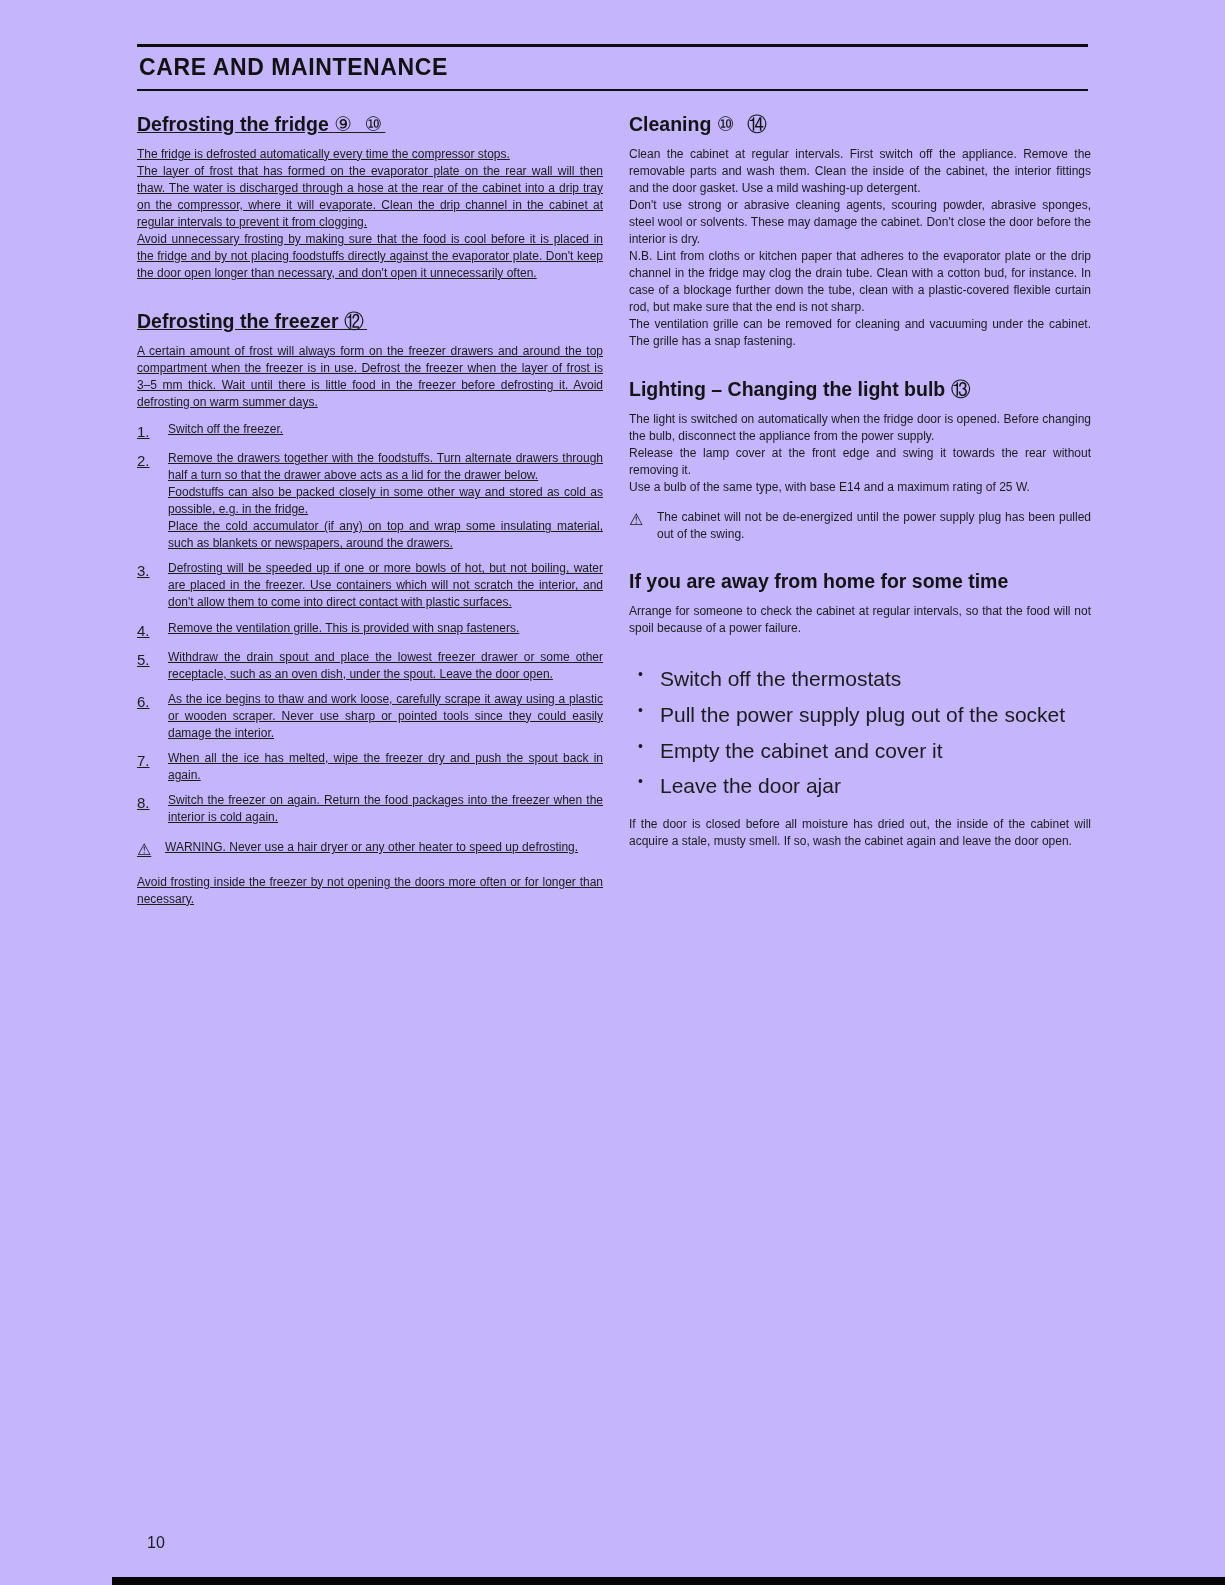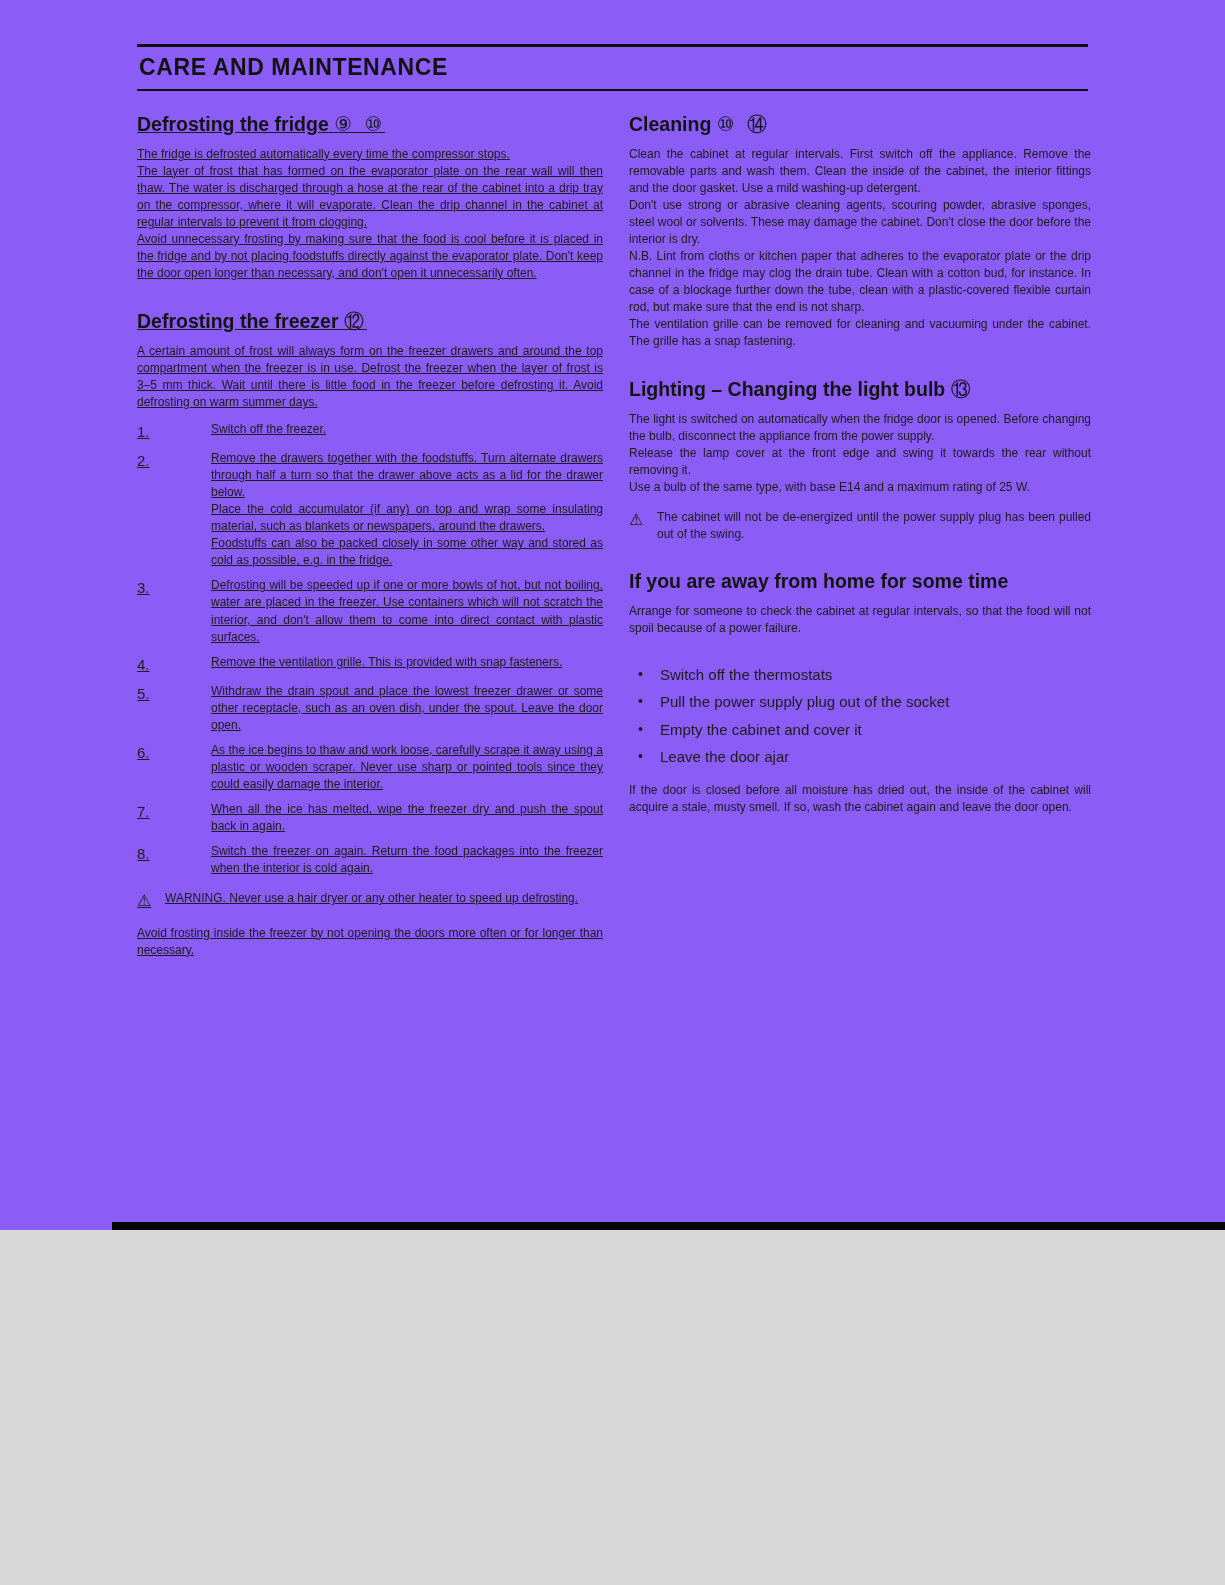--- a/index.html
+++ b/index.html
@@ -1,23 +1,23 @@
 <!DOCTYPE html>
 <html><head>
 <meta charset="utf-8">
 <style>
   html, body { margin: 0; padding: 0; }
   body { background: #d8d8d8; font-family: "Liberation Sans", "DejaVu Sans", sans-serif; }
 
   .page {
     position: relative;
     width: 1225px;
-    height: 1230px;
+    height: 1585px;
     margin: 0 auto;
-    background: #8b5cf6;
+    background: #c4b5fd;
     overflow: hidden;
     color: #1c1c1c;
   }
 
   
   .header { position: absolute; left: 137px; top: 44px; width: 951px; }
   .rule-top { height: 3px; background: #0e0e0e; }
   .page-title {
     font-size: 23px; font-weight: 700; letter-spacing: 0.6px;
     color: #121212; padding: 7px 0 8px 2px; margin: 0;
@@ -42,35 +42,35 @@
 
   p.body {
     font-size: 12px; line-height: 1.42; text-align: justify;
     color: #1c1c1c; margin: 0;
   }
 
   
   .steps { margin-top: 10px; }
   .step { display: flex; margin-bottom: 8px; }
   .step-num { flex: 0 0 31px; font-size: 15px; line-height: 1.42; }
-  .step-body { flex: 1; min-width: 0; margin-left: 43px; }
+  .step-body { flex: 1; min-width: 0; }
 
   
   .warning { display: flex; margin: 13px 0 13px 0; }
   .warning-icon {
     flex: 0 0 28px; font-size: 16px; line-height: 1.35;
     font-family: "DejaVu Sans", sans-serif; color: #161616;
   }
   .warning .body { flex: 1; min-width: 0; }
 
   
   .bullets { margin: 5px 0 15px 0; }
   .bullet { display: flex; margin-bottom: 6px; }
   .bullet-marker { flex: 0 0 22px; padding-left: 9px; font-size: 14px; line-height: 1.5; }
-  .bullet-text { flex: 1; font-size: 15px; line-height: 1.42; }
+  .bullet-text { flex: 1; font-size: 21px; line-height: 1.42; }
 
   
   .page-number { position: absolute; left: 147px; top: 1534px; font-size: 16px; color: #1c1c1c; }
 
   
   .scan-bar  { position: absolute; left: 112px; right: 0; bottom: 0; height: 8px; background: #070707; }
   .scan-blue { position: absolute; left: 118px; bottom: 4px; width: 150px; height: 4px; background: #2e4bd7; }
 </style>
 </head>
 <body>
@@ -108,22 +108,22 @@
           <span class="step-num">1.</span>
           <div class="step-body">
             <p class="body">Switch off the freezer.</p>
           </div>
         </div>
 
         <div class="step">
           <span class="step-num">2.</span>
           <div class="step-body">
             <p class="body">Remove the drawers together with the foodstuffs. Turn alternate drawers through half a turn so that the drawer above acts as a lid for the drawer below.</p>
+            <p class="body">Foodstuffs can also be packed closely in some other way and stored as cold as possible, e.g. in the fridge.</p>
             <p class="body">Place the cold accumulator (if any) on top and wrap some insulating material, such as blankets or newspapers, around the drawers.</p>
-            <p class="body">Foodstuffs can also be packed closely in some other way and stored as cold as possible, e.g. in the fridge.</p>
           </div>
         </div>
 
         <div class="step">
           <span class="step-num">3.</span>
           <div class="step-body">
             <p class="body">Defrosting will be speeded up if one or more bowls of hot, but not boiling, water are placed in the freezer. Use containers which will not scratch the interior, and don't allow them to come into direct contact with plastic surfaces.</p>
           </div>
         </div>
 

